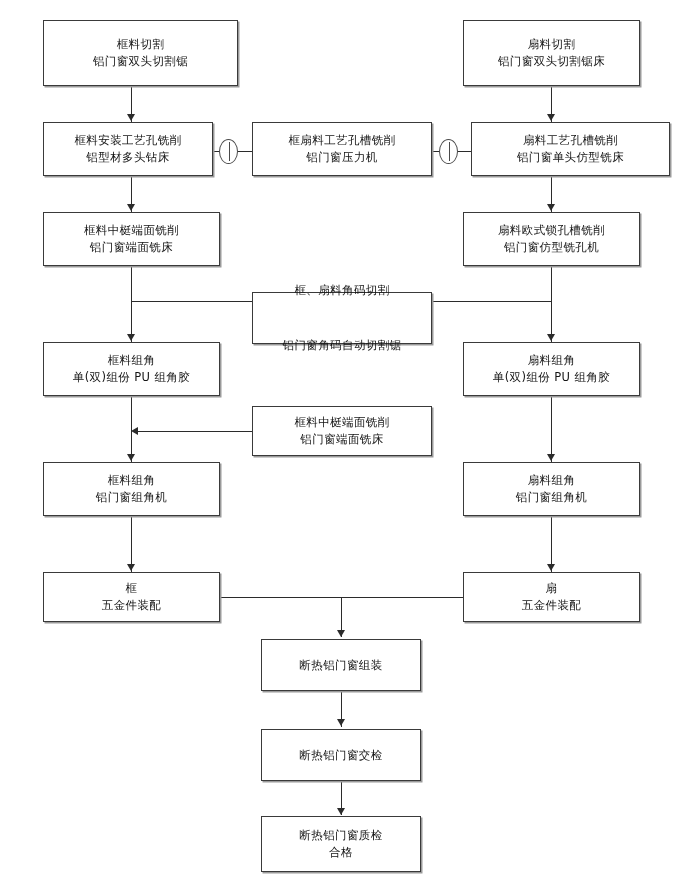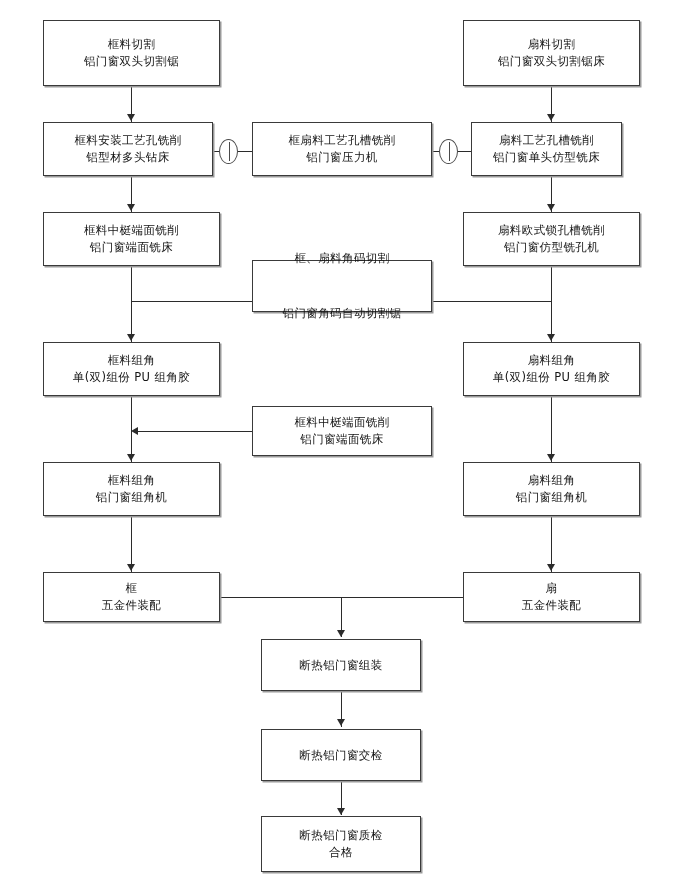--- a/index.html
+++ b/index.html
@@ -142,56 +142,56 @@
 
   <div class="ln-v" style="left:341px; top:691px; height:36px;"></div>
   <div class="arrow-d" style="left:337px; top:719px;"></div>
 
   <div class="ln-v" style="left:341px; top:781px; height:34px;"></div>
   <div class="arrow-d" style="left:337px; top:808px;"></div>
 
   <div class="conn" style="left:219px; top:139px;"></div>
   <div class="conn" style="left:439px; top:139px;"></div>
 
-  <div class="node" style="left:43px; top:20px; width:177px; height:66px;">
+  <div class="node" style="left:43px; top:20px; width:195px; height:66px;">
     <span class="ln">框料切割</span>
     <span class="ln">铝门窗双头切割锯</span>
   </div>
 
   <div class="node" style="left:463px; top:20px; width:177px; height:66px;">
     <span class="ln">扇料切割</span>
     <span class="ln">铝门窗双头切割锯床</span>
   </div>
 
   <div class="node" style="left:43px; top:122px; width:170px; height:54px;">
     <span class="ln">框料安装工艺孔铣削</span>
     <span class="ln">铝型材多头钻床</span>
   </div>
 
   <div class="node" style="left:252px; top:122px; width:180px; height:54px;text-align:right;">
     <span class="ln">框扇料工艺孔槽铣削</span>
     <span class="ln">铝门窗压力机</span>
   </div>
 
-  <div class="node" style="left:471px; top:122px; width:151px; height:54px;">
+  <div class="node" style="left:471px; top:122px; width:199px; height:54px;">
     <span class="ln">扇料工艺孔槽铣削</span>
     <span class="ln">铝门窗单头仿型铣床</span>
   </div>
 
   <div class="node" style="left:43px; top:212px; width:177px; height:54px;">
     <span class="ln">框料中梃端面铣削</span>
     <span class="ln">铝门窗端面铣床</span>
   </div>
 
   <div class="node" style="left:463px; top:212px; width:177px; height:54px;font-family:Liberation Serif, serif;">
     <span class="ln">扇料欧式锁孔槽铣削</span>
     <span class="ln">铝门窗仿型铣孔机</span>
   </div>
 
-  <div class="node" style="left:252px; top:260px; width:180px; height:52px;gap:38px;">
+  <div class="node" style="left:252px; top:292px; width:180px; height:52px;gap:38px;">
     <span class="ln">框、扇料角码切割</span>
     <span class="ln">铝门窗角码自动切割锯</span>
   </div>
 
   <div class="node" style="left:43px; top:342px; width:177px; height:54px;">
     <span class="ln">框料组角</span>
     <span class="ln">单(双)组份 PU 组角胶</span>
   </div>
 
   <div class="node" style="left:463px; top:342px; width:177px; height:54px;">

